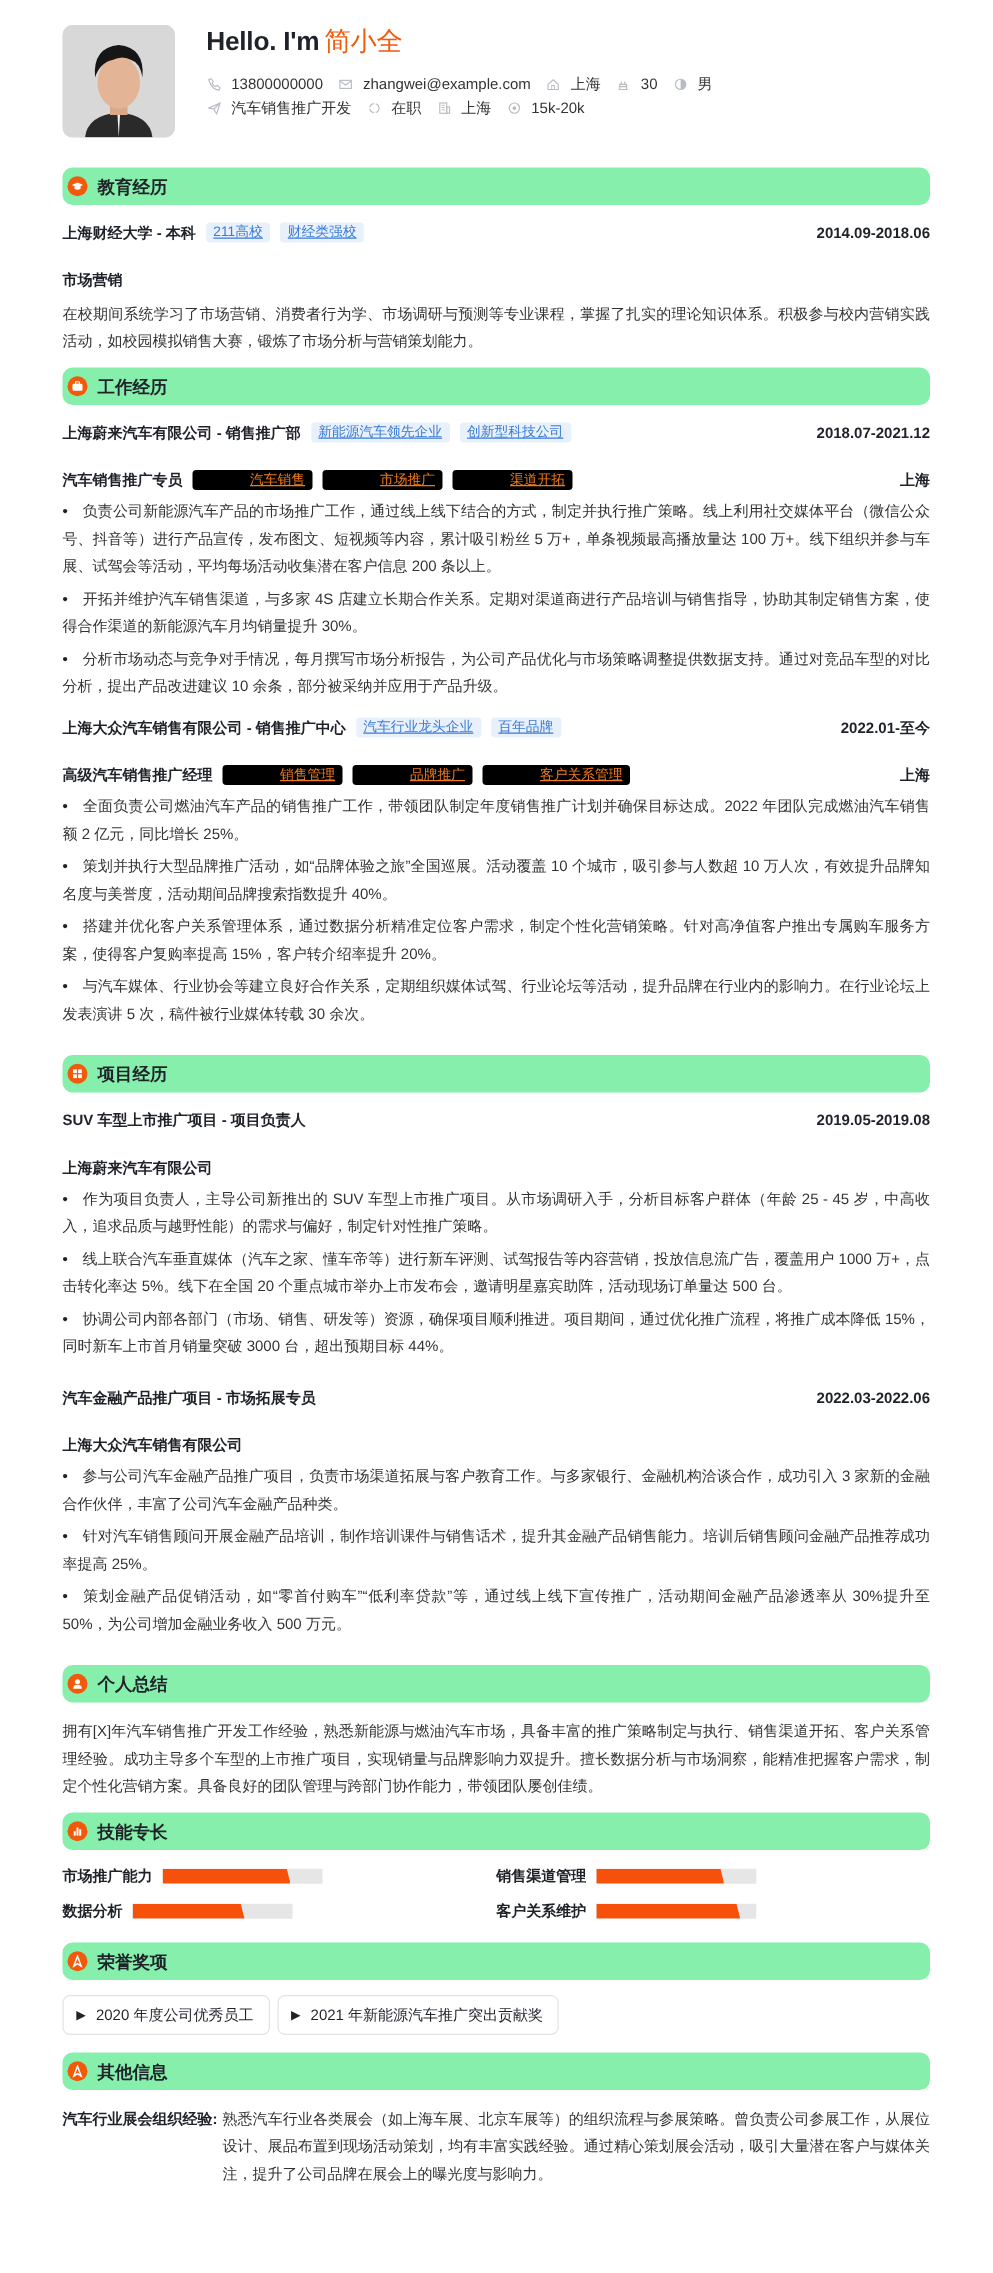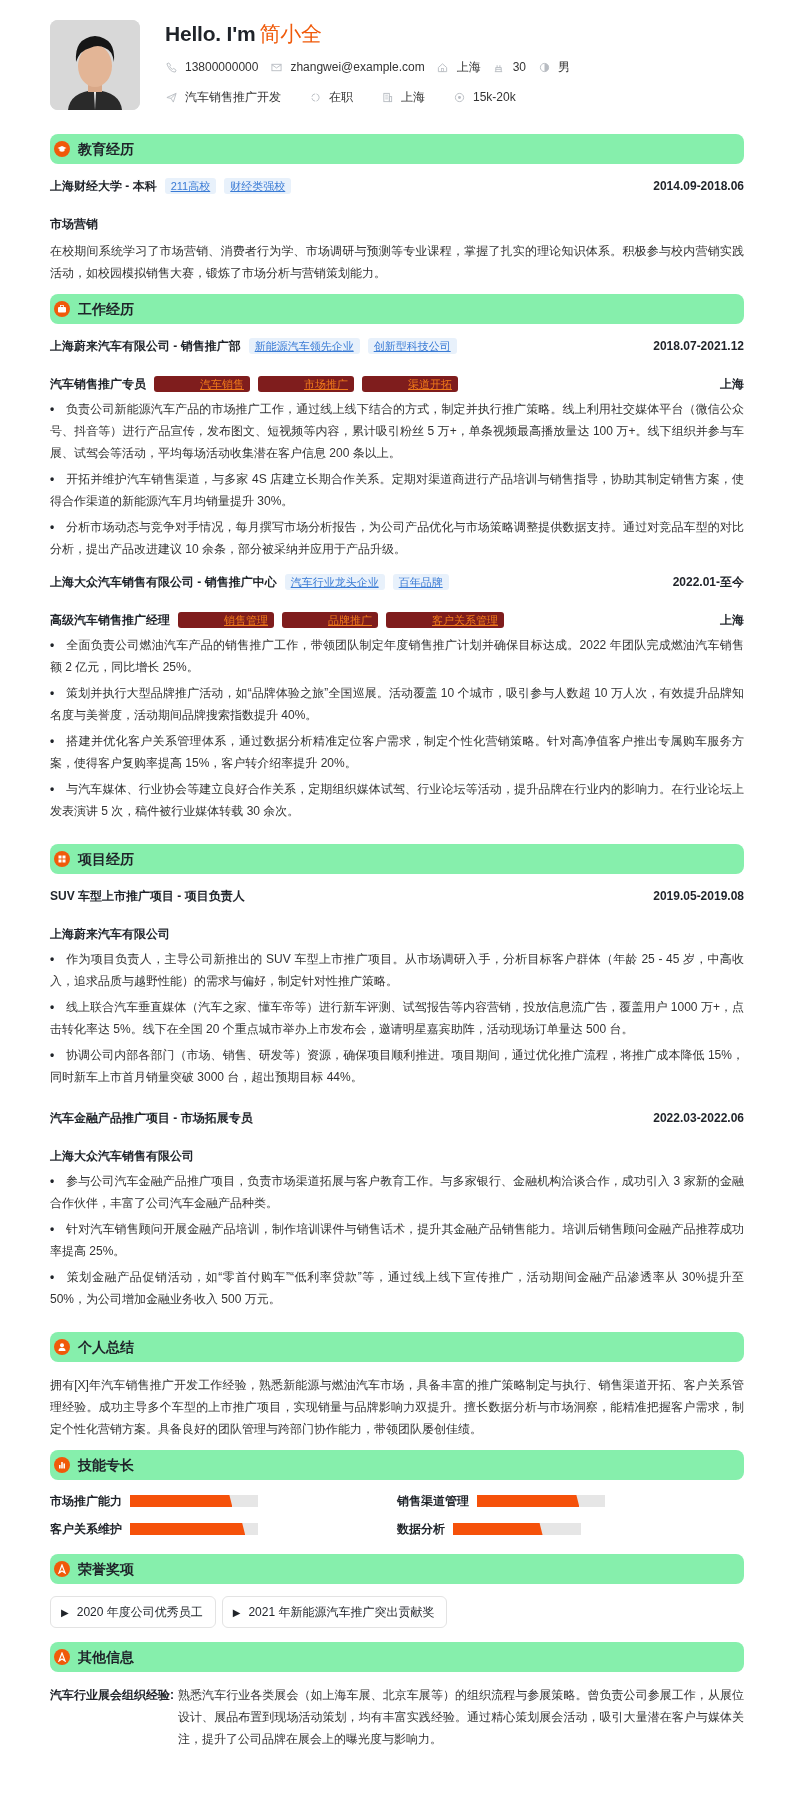--- a/index.html
+++ b/index.html
@@ -19,21 +19,21 @@
     .avatar {
       width: 90px; height: 90px; border-radius: 8px;
       background: #d9d9d9; overflow: hidden; flex: 0 0 90px;
       position: relative;
     }
     .avatar svg { display: block; }
     .header-info { margin-left: 25px; padding-top: 0; }
     .hello { font-size: 21px; font-weight: bold; color: #1f2329; line-height: 28px; letter-spacing: -0.2px; }
     .hello .name { color: #f05a0a; font-weight: normal; margin-left: 4px; }
     .meta-row { display: flex; align-items: center; margin-top: 10px; font-size: 12px; color: #333; height: 18px; }
-    .meta-row + .meta-row { margin-top: 12px; gap: 16px; }
+    .meta-row + .meta-row { margin-top: 1px; }
     .meta-item { display: flex; align-items: center; margin-right: 12px; }
     .meta-item .mi { width: 12px; height: 12px; margin-right: 8px; display: inline-flex; align-items: center; justify-content: center; color: #b8bcc2; }
 
     
     .section { margin-top: 10px; }
     .section-head {
       background: #86efac; border-radius: 8px; height: 30px;
       display: flex; align-items: center; padding-left: 4px;
     }
     .sec-icon {
@@ -47,21 +47,21 @@
     .entry { margin-top: 12px; }
     .row { display: flex; align-items: center; justify-content: space-between; min-height: 20px; }
     .row-left { display: flex; align-items: center; flex-wrap: wrap; }
     .strong { font-weight: bold; font-size: 12px; color: #1f2329; }
     .date { font-weight: bold; font-size: 12px; color: #1f2329; }
     .tag {
       display: inline-block; font-size: 11px; line-height: 16px; padding: 0 6px;
       border-radius: 3px; margin-left: 8px; text-decoration: underline;
     }
     .tag.blue { background: #e8f1fb; color: #3a7bd5; }
-    .tag.orange { background: #7f1d1d; color: #f07a1a; padding-left: 46px; }
+    .tag.orange { background: #000000; color: #f07a1a; padding-left: 46px; }
     .sub { margin-top: 18px; }
     .desc { margin-top: 6px; font-size: 12px; line-height: 22px; color: #333; text-align: justify; }
     ul.bullets { list-style: none; margin-top: 4px; }
     ul.bullets li {
       position: relative; padding-left: 0; font-size: 12px; line-height: 22px; color: #333;
       margin-top: 4px; text-align: justify;
     }
     ul.bullets li .dot { display: inline-block; width: 16px; color: #1f2329; font-weight: bold; }
 
     
@@ -357,31 +357,31 @@
             <span class="skill-fill" style="width: 80%;"></span>
           </span>
       </div>
       <div class="skill">
         <span class="skill-label">销售渠道管理</span>
         <span class="skill-track">
             <span class="skill-fill" style="width: 80%;"></span>
           </span>
       </div>
       <div class="skill">
+        <span class="skill-label">数据分析</span>
+        <span class="skill-track">
+            <span class="skill-fill" style="width: 70%;"></span>
+          </span>
+      </div>
+      <div class="skill">
         <span class="skill-label">客户关系维护</span>
         <span class="skill-track">
             <span class="skill-fill" style="width: 90%;"></span>
           </span>
       </div>
-      <div class="skill">
-        <span class="skill-label">数据分析</span>
-        <span class="skill-track">
-            <span class="skill-fill" style="width: 70%;"></span>
-          </span>
-      </div>
     </div>
   </div>
 
   <div class="section" style="margin-top:16px">
     <div class="section-head">
       <span class="sec-icon">
           <svg width="10" height="10" viewBox="0 0 10 10">
             <path d="M5 1 L8 9 L5 7 L2 9 Z" fill="none" stroke="#fff" stroke-width="1.2"></path>
           </svg>
         </span>

